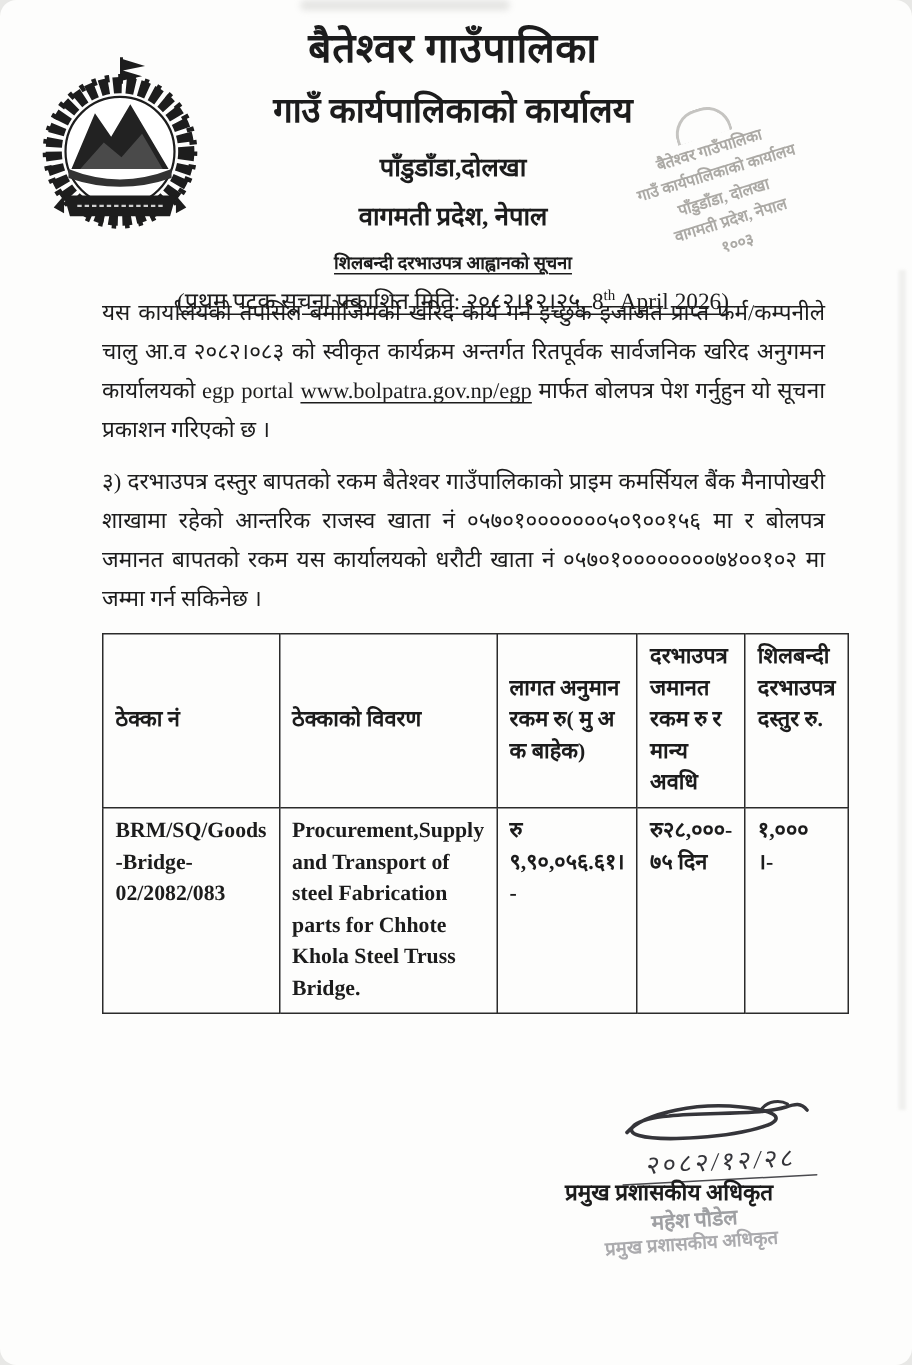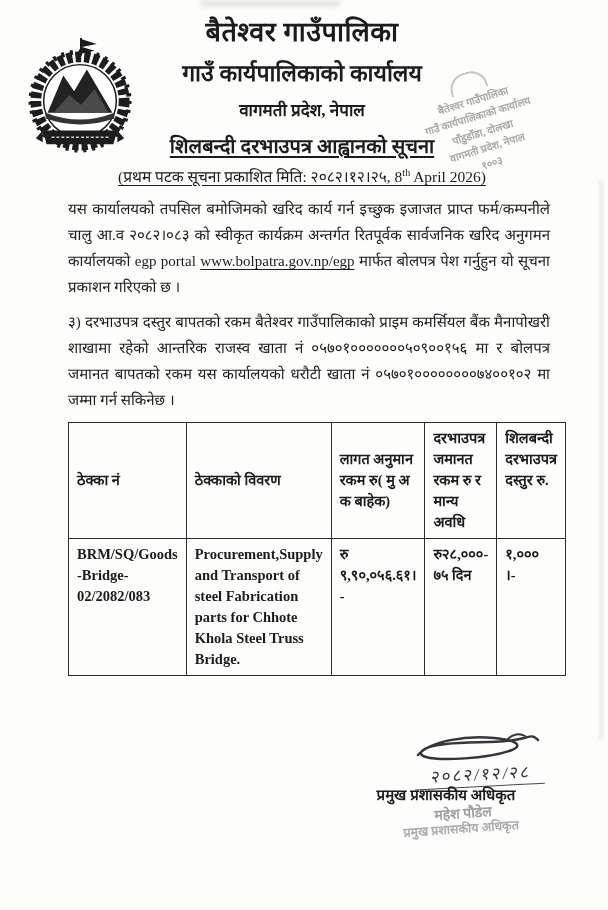--- a/index.html
+++ b/index.html
@@ -4,37 +4,38 @@
 <style>
   html,body { margin:0; padding:0; background:#e8e8e6; }
   .page {
     position: relative;
     width: 608px; height: 910px;
     margin: 0 auto;
     background: #fdfdfc;
     font-family: "Liberation Serif", "DejaVu Serif", serif;
     color: #1c1c1c;
     overflow: hidden;
+    border-radius: 11px;
   }
   
   .smudge-top { position:absolute; top:0; left:200px; width:140px; height:7px;
     background:#c9c9c6; opacity:.45; filter:blur(2px); border-radius:4px; }
   .streak-right { position:absolute; top:180px; right:4px; width:5px; height:560px;
     background:#d9d9d6; opacity:.35; filter:blur(1px); }
 
   
   .emblem { position:absolute; left:26px; top:36px; width:108px; height:124px; }
 
   
   .header { position:absolute; top:12px; left:0; width:604px; text-align:center; }
   .h-muni  { font-size:27px; font-weight:bold; letter-spacing:.5px; }
   .h-office{ font-size:23px; font-weight:bold; margin-top:7px; }
   .h-loc   { font-size:17px; font-weight:bold; margin-top:11px; }
   .h-prov  { font-size:17px; font-weight:bold; margin-top:10px; }
-  .h-title { font-size:20px; font-weight:bold; margin-top:11px; }
+  .h-title { font-size:12px; font-weight:bold; margin-top:11px; }
   .h-pub   { font-size:15.5px; font-weight:normal; margin-top:6px; }
   .u { text-decoration: underline; text-underline-offset: 3px; }
   sup.ord { font-size:10px; vertical-align:super; }
 
   
   .stamp-top {
     position:absolute; left:412px; top:70px; width:140px; height:120px;
     transform: rotate(-17deg);
     color:#a3a19c; text-align:center;
     font-size:10.5px; font-weight:bold; line-height:1.55;
@@ -103,20 +104,21 @@
       <path d="M17,96 L93,96 L89,110 L21,110 Z" fill="#1d1d1d"></path>
       <path d="M17,96 L10,104 L17,108 Z" fill="#1d1d1d"></path>
       <path d="M93,96 L100,104 L93,108 Z" fill="#1d1d1d"></path>
       <line x1="26" y1="103" x2="84" y2="103" stroke="#cfcfcf" stroke-width="1.5" stroke-dasharray="3 2"></line>
     </svg>
   </div>
 
   <div class="header">
     <div class="h-muni">बैतेश्वर गाउँपालिका</div>
     <div class="h-office">गाउँ कार्यपालिकाको कार्यालय</div>
+    <div class="h-loc">पाँडुडाँडा,दोलखा</div>
     <div class="h-prov">वागमती प्रदेश, नेपाल</div>
     <div class="h-title"><span class="u">शिलबन्दी दरभाउपत्र आह्वानको सूचना</span></div>
     <div class="h-pub">
       <span class="u"><span>(प्रथम पटक सूचना प्रकाशित मिति: २०८२।१२।२५,  8</span><sup class="ord">th</sup><span> April 2026)</span></span>
     </div>
   </div>
 
   <div class="stamp-top">
     <div class="arc"></div>
     <div>बैतेश्वर गाउँपालिका</div>

